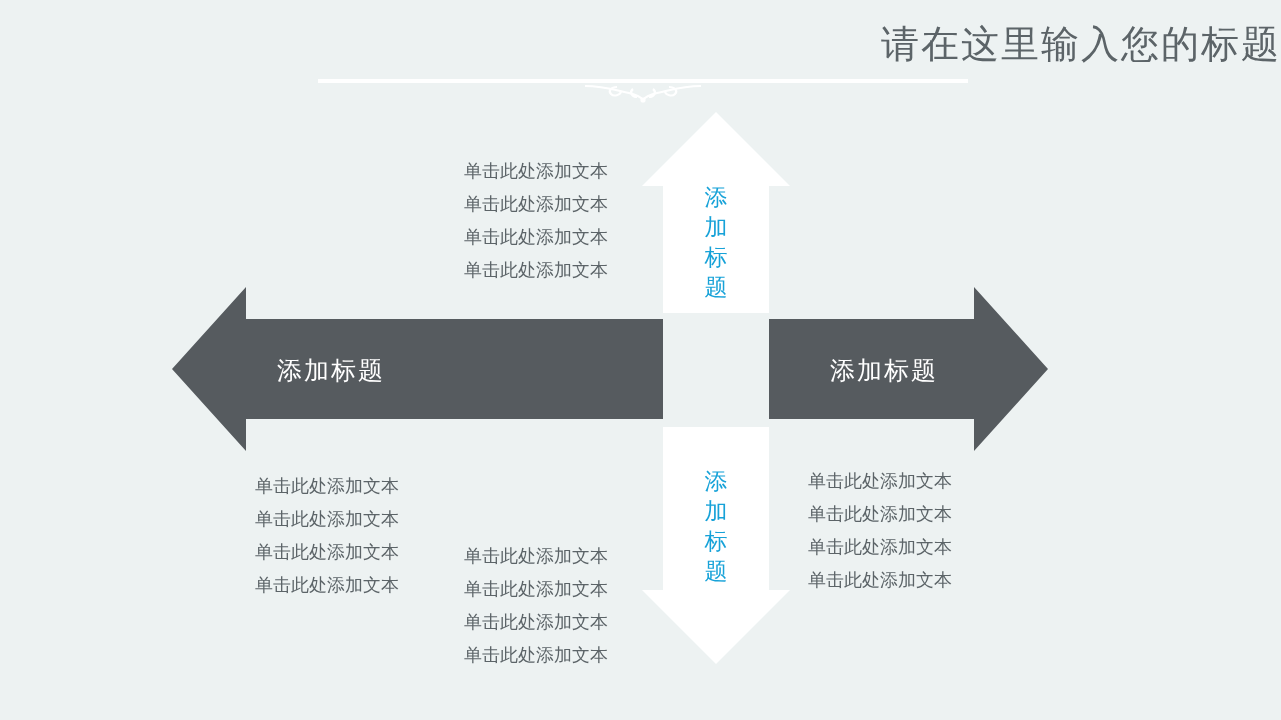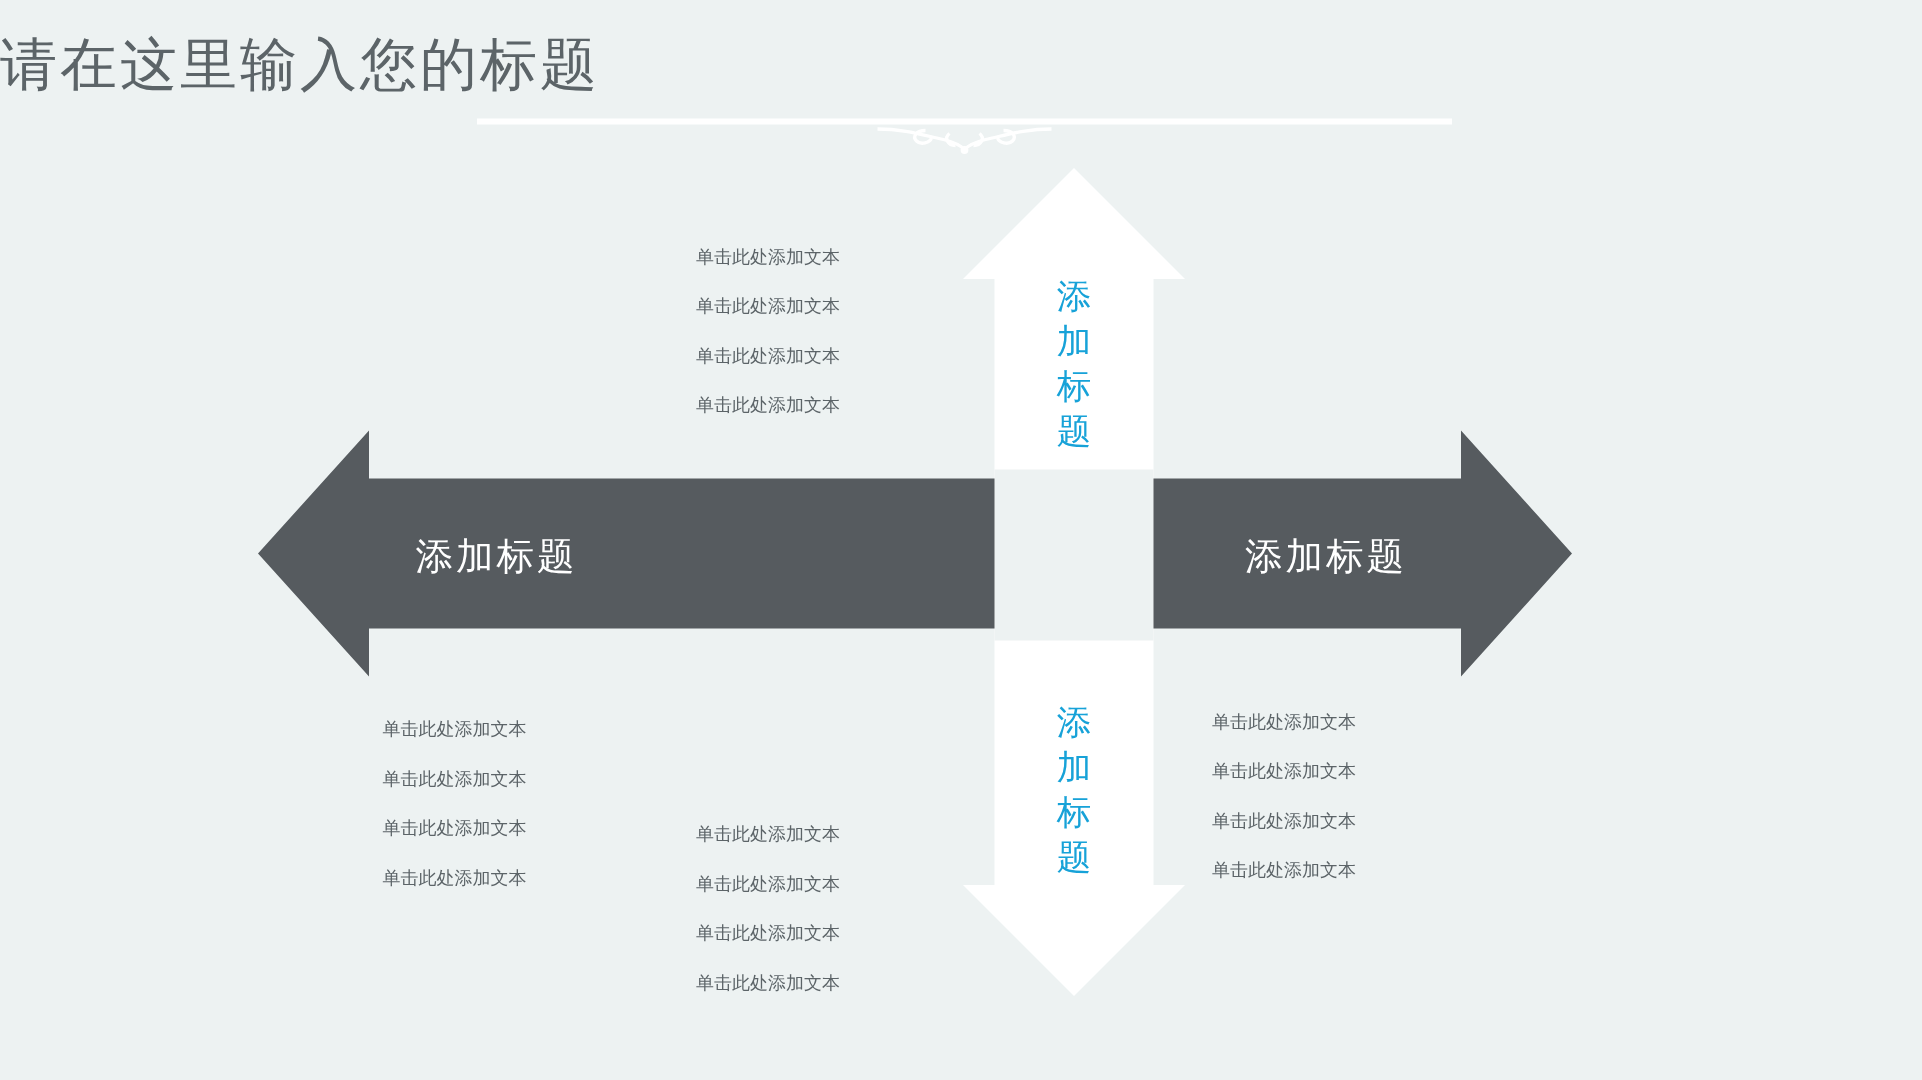--- a/index.html
+++ b/index.html
@@ -19,21 +19,21 @@
     height: 720px;
     background: #edf2f2;
   }
 
   
   #title-area {
     position: absolute;
     left: 0;
     top: 18px;
     width: 1281px;
-    text-align: left;
+    text-align: right;
   }
   #slide-title {
     font-size: 38px;
     color: #5c6468;
     letter-spacing: 2px;
     line-height: 52px;
     font-weight: normal;
     margin: 0;
     white-space: nowrap;
   }
@@ -103,21 +103,21 @@
     white-space: normal;
     word-break: break-all;
   }
   #label-top    { left: 696px; top: 182px; }
   #label-bottom { left: 696px; top: 466px; }
 
   
   .text-block {
     position: absolute;
     color: #5c6468;
-    font-size: 12px;
+    font-size: 18px;
     line-height: 33px;
     white-space: nowrap;
   }
   #text-top-center   { left: 464px; top: 155px; }
   #text-bottom-left  { left: 255px; top: 470px; }
   #text-bottom-mid   { left: 464px; top: 540px; }
   #text-bottom-right { left: 808px; top: 465px; }
   .text-line { display: block; }
 </style>
 </head>

